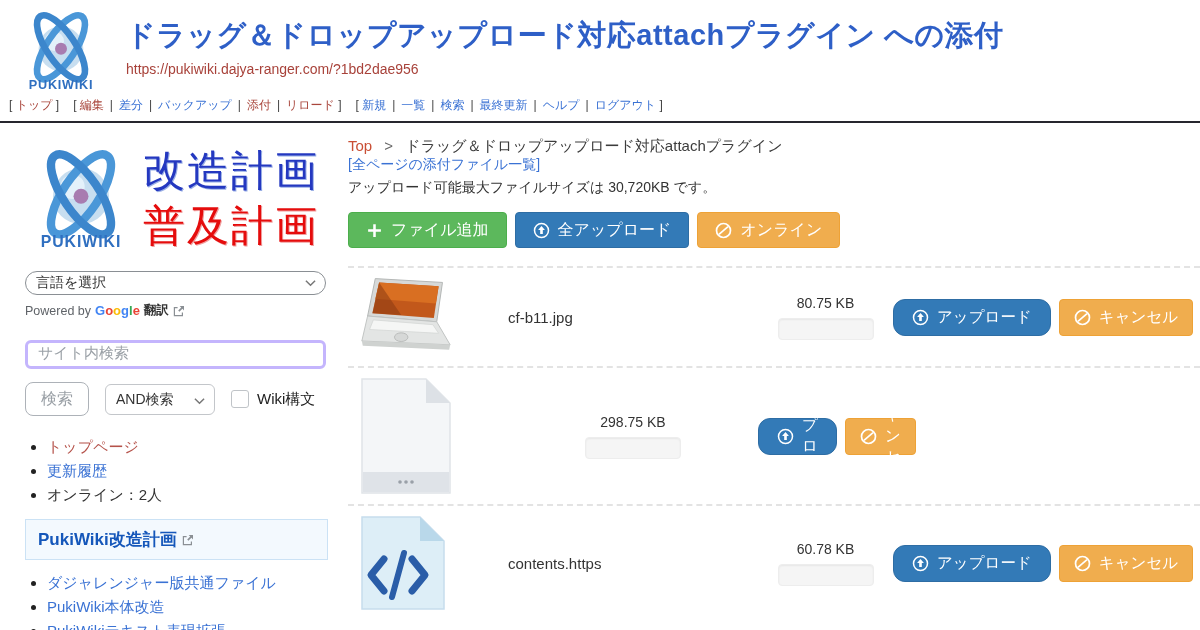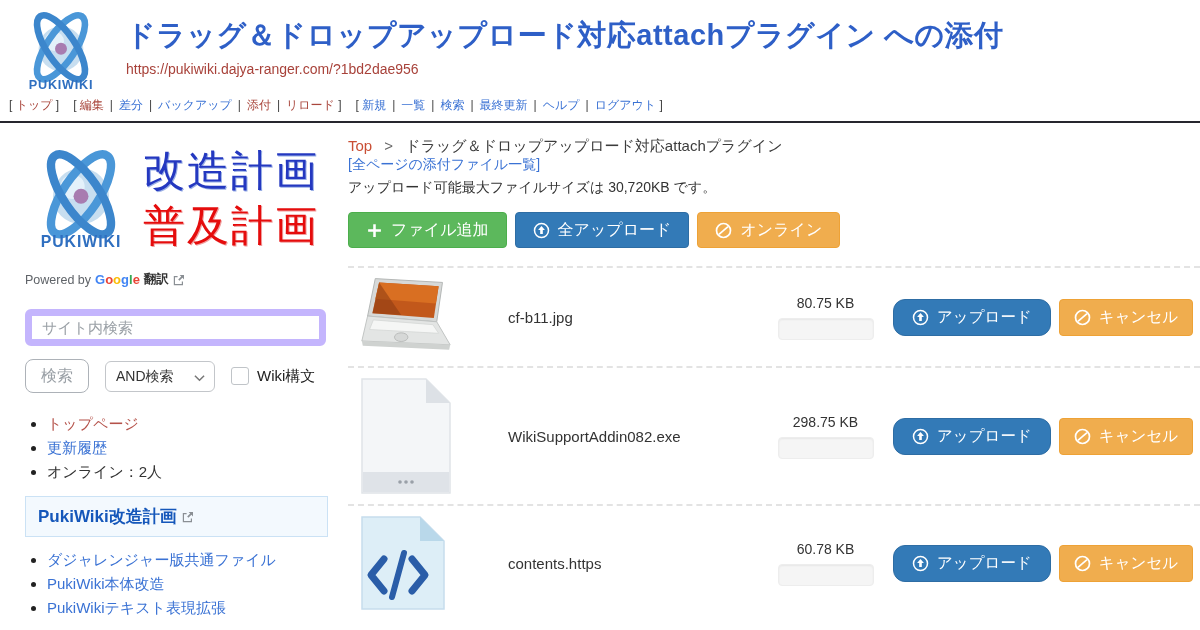--- a/index.html
+++ b/index.html
@@ -30,22 +30,22 @@
   .banner-text { line-height:1.3; margin-left:6px; font-weight:normal; font-size:42px; letter-spacing:2px; }
   .banner-line1 { color:#2438c0; text-shadow:1px 1px 0 #9bb0e6; }
   .banner-line2 { color:#e50c0c; text-shadow:1px 1px 0 #f0a0a0; }
   .lang-select { position:relative; width:301px; height:24px; border:1px solid #8a8f94; border-radius:12px;
     font-size:14px; color:#333; padding:2px 24px 0 10px; background:#fff; cursor:pointer; }
   .chev { position:absolute; right:9px; top:7px; width:11px; height:8px; }
   .powered { margin-top:7px; font-size:12.5px; color:#5f6368; display:flex; align-items:center; gap:4px; }
   .google-word { font-weight:bold; font-size:13px; letter-spacing:0; }
   .trans-label { color:#333; font-weight:bold; }
   .ext-icon { display:inline-block; width:12px; height:12px; }
-  .search-input { margin-top:21px; width:301px; height:37px; border:7px solid #c4b5fd; border-radius:6px;
-    font-size:15px; padding:0 10px; color:#333; outline:none; font-family:Liberation Sans, sans-serif; }
+  .search-input { margin-top:21px; width:301px; height:29px; border:3px solid #c4b5fd; border-radius:6px;
+    font-size:15px; padding:0 10px; color:#333; outline:none; font-family:Liberation Mono, monospace; }
   .search-input::placeholder { color:#9aa0a6; }
   .search-row { margin-top:13px; display:flex; align-items:center; }
   .search-btn { width:64px; height:34px; border:1px solid #adb2b8; border-radius:8px; background:#fff;
     color:#9aa0a6; font-size:16px; display:flex; align-items:center; justify-content:center; cursor:pointer; }
   .and-select { position:relative; margin-left:16px; width:110px; height:31px; border:1px solid #c3c6ca; border-radius:6px;
     background:#fff; font-size:14px; color:#333; padding:6px 22px 0 10px; cursor:pointer; }
   .wiki-check { margin-left:16px; display:flex; align-items:center; gap:8px; }
   .checkbox { width:18px; height:18px; border:1px solid #c0c4c8; border-radius:3px; background:#fff; cursor:pointer; }
   .wiki-label { font-size:15px; color:#222; }
   .side-list { margin:20px 0 0 22px; font-size:15px; line-height:1.52; color:#222; }
@@ -115,20 +115,26 @@
   <ellipse cx="60" cy="58" rx="50" ry="19" fill="none" stroke="#3c86cc" stroke-width="9" transform="rotate(56 60 58)"></ellipse>
   <circle cx="60" cy="60" r="8" fill="#a87cb0"></circle>
   <text x="60" y="114" text-anchor="middle" font-size="17" font-weight="bold" fill="#2f6fc0" letter-spacing="1">PUKIWIKI</text>
 </svg></div>
       <div class="banner-text">
         <div class="banner-line1">改造計画</div>
         <div class="banner-line2">普及計画</div>
       </div>
     </div>
 
+    <div class="lang-select">
+      <span>言語を選択</span>
+      <svg class="chev" viewBox="0 0 12 8">
+          <polyline points="1,1.5 6,6.5 11,1.5" fill="none" stroke="#777" stroke-width="1.6"></polyline>
+        </svg>
+    </div>
 
     <div class="powered">
       <span>Powered by</span>
       <span class="google-word" id="googleWord"><span style="color:#4285F4">G</span><span style="color:#EA4335">o</span><span style="color:#FBBC05">o</span><span style="color:#4285F4">g</span><span style="color:#34A853">l</span><span style="color:#EA4335">e</span></span>
       <span class="trans-label">翻訳</span>
       <svg class="ext-icon" viewBox="0 0 12 12">
         <path d="M4.6 2.6 H1.4 V10.6 H9.4 V7.4" fill="none" stroke="#8a8f94" stroke-width="1.2"></path>
         <path d="M6.6 1 h4.4 v4.4 L9.4 3.8 6.4 6.8 5.2 5.6 8.2 2.6 Z" fill="#8a8f94"></path>
       </svg>
     </div>
@@ -243,21 +249,20 @@
     <div class="thumb">
     <svg width="96" height="120" viewBox="0 0 96 118">
       <path d="M4 2 h64 l24 24 v90 H4 Z" fill="#f4f6f8" stroke="#e0e4e8" stroke-width="1.5"></path>
       <path d="M68 2 l24 24 H68 Z" fill="#dde1e6"></path>
       <rect x="5" y="95" width="86" height="20" fill="#dfe3e8"></rect>
       <circle cx="42" cy="105" r="1.8" fill="#9aa0a8"></circle>
               <circle cx="48" cy="105" r="1.8" fill="#9aa0a8"></circle>
               <circle cx="54" cy="105" r="1.8" fill="#9aa0a8"></circle>
     </svg>
           </div>
-    <div class="fname">WikiSupportAddin082.exe</div>
     <div class="fsize-col">
       <div class="fsize">298.75 KB</div>
       <div class="progress"></div>
     </div>
     <div class="rowbtns">
       <button class="btn btn-sm btn-blue">
               <svg class="icon16" viewBox="0 0 18 18">
                 <circle cx="9" cy="9" r="7.4" fill="none" stroke="#fff" stroke-width="1.6"></circle>
                 <path d="M9 4.2 L12.6 8.4 H10.4 V12.6 H7.6 V8.4 H5.4 Z" fill="#fff"></path>
               </svg>

